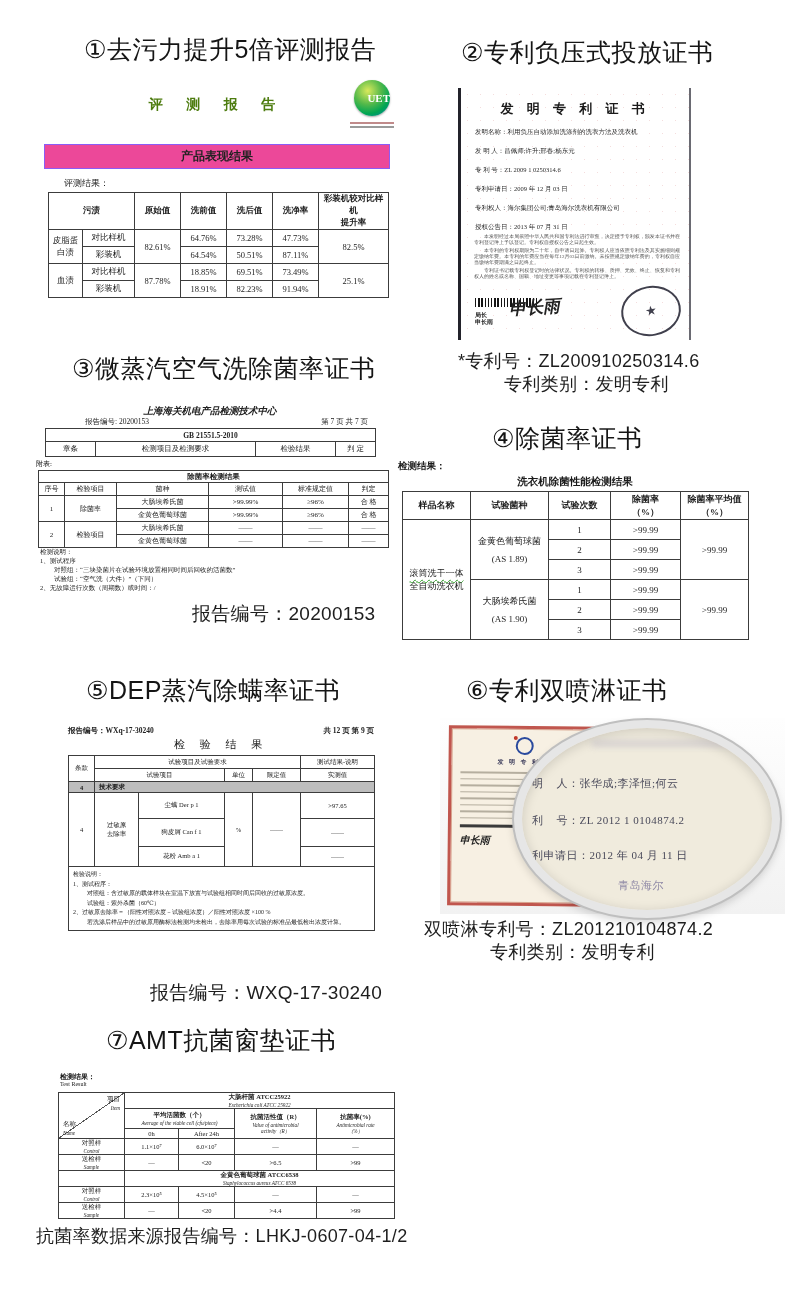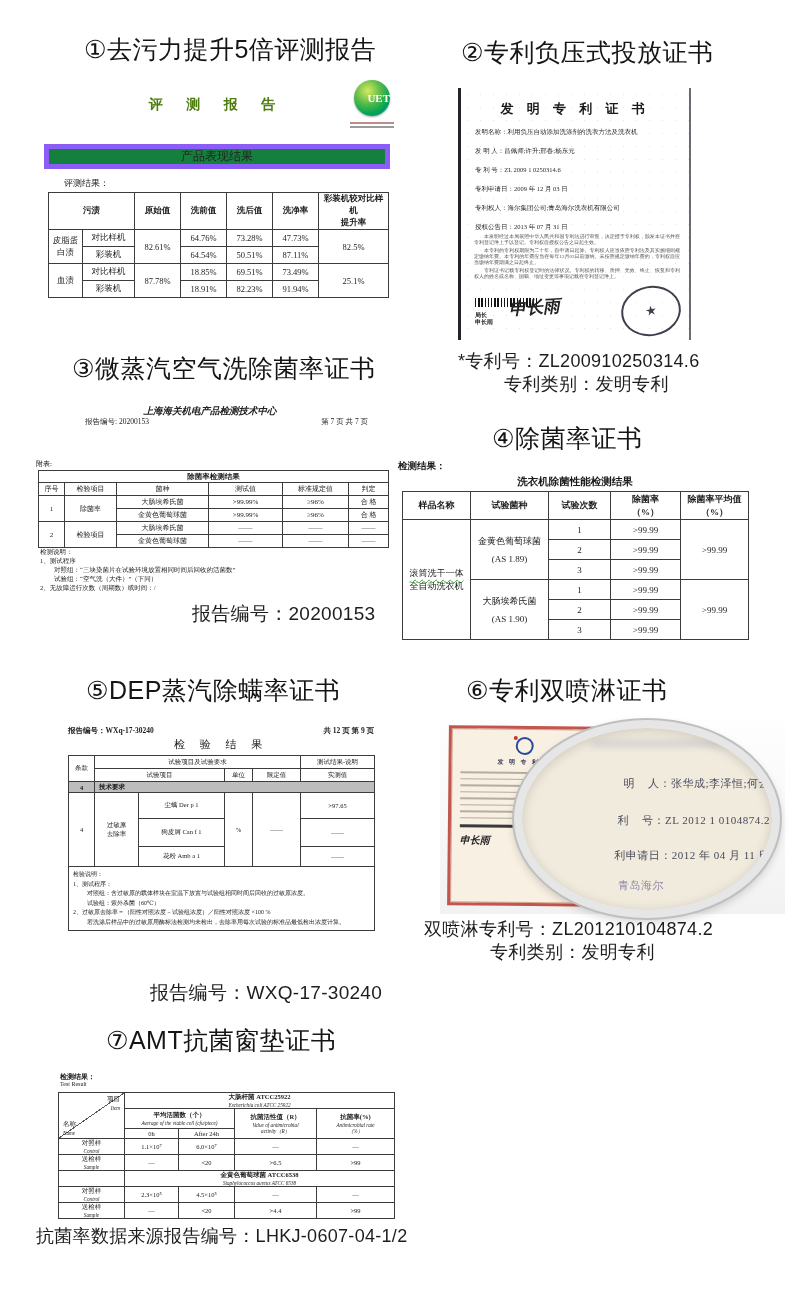--- a/index.html
+++ b/index.html
@@ -2,39 +2,39 @@
 <html><head>
 <meta charset="utf-8">
 <style>
   html,body{margin:0;padding:0;background:#fff;}
   .page{position:relative;width:790px;height:1302px;background:#fff;overflow:hidden;
         font-family:"Liberation Sans","DejaVu Sans",sans-serif;color:#111;}
   .abs{position:absolute;}
   .title{position:absolute;font-size:25px;font-weight:500;color:#151515;letter-spacing:.5px;}
   .serif{font-family:"Liberation Serif","DejaVu Serif",serif;}
   .caption{position:absolute;font-size:18px;font-weight:500;color:#1d1d1d;letter-spacing:.3px;}
-  .pre{white-space:pre;text-align:right;}
+  .pre{white-space:pre;}
   
   .tb{position:absolute;border-collapse:collapse;table-layout:fixed;
       font-family:"Liberation Serif","DejaVu Serif",serif;color:#1c1c1c;}
   .tb td,.tb th{border:1px solid #3c3c3c;text-align:center;vertical-align:middle;padding:0 1px;overflow:hidden;}
   
   .cert1{position:absolute;left:44px;top:80px;width:346px;height:230px;background:#fff;}
   .c1-doctitle{position:absolute;left:0;right:0;top:16px;text-align:center;font-size:14px;font-weight:bold;letter-spacing:10px;color:#4d7c0f;}
   .uet-logo{position:absolute;left:310px;top:0;width:36px;height:36px;border-radius:50%;
     background:radial-gradient(circle at 38% 30%,#d9e95c,#55b94a 40%,#00a553 68%,#0b76b8 100%);
     display:flex;align-items:center;justify-content:flex-end;color:#fff;font-weight:bold;font-size:11px;
     box-shadow:0 1px 2px rgba(0,0,0,.35);}
   .uet-cap{position:absolute;left:306px;top:40px;width:44px;}
   .uet-cap i{display:block;height:2px;margin:2px 0;background:#9a9a9a;}
   .uet-cap i:first-child{background:#c08a8a;}
   .c1-meta{position:absolute;left:8px;right:2px;top:47px;display:flex;justify-content:space-between;
     font-size:9px;border-bottom:2px solid #222;padding-bottom:3px;color:#222;}
-  .c1-band{position:absolute;left:0;right:0;top:64px;height:25px;background:#15803d;border:5px solid #8b5cf6;
-    box-sizing:border-box;display:flex;align-items:center;justify-content:center;font-size:12px;font-weight:normal;color:#222;}
+  .c1-band{position:absolute;left:0;right:0;top:64px;height:25px;background:#ec4899;border:1px solid #8b5cf6;
+    box-sizing:border-box;display:flex;align-items:center;justify-content:center;font-size:12px;font-weight:bold;color:#222;}
   .c1-resultlabel{position:absolute;left:20px;top:97px;font-size:9px;color:#222;}
   .tb1{left:4px;top:112px;width:340px;font-size:8.5px;}
   .tb1 th{font-weight:bold;margin-top:33px;}
   
   .cert2{position:absolute;left:458px;top:88px;width:228px;height:252px;background:#fff;
     border-left:3px solid #23232b;border-right:2px solid #6a6a72;
     background-image:radial-gradient(rgba(225,160,160,.35) .5px,transparent .6px);background-size:13px 13px;
     font-family:"Liberation Serif","DejaVu Serif",serif;}
   .c2-title{position:absolute;left:0;right:0;top:12px;text-align:center;font-size:13px;font-weight:bold;letter-spacing:5px;color:#1a1a1a;}
   .c2-lines{position:absolute;left:14px;right:8px;top:40px;font-size:6.5px;color:#2a2a2a;}
@@ -209,20 +209,39 @@
   <div class="caption" style="left:458px;top:349px">*专利号：ZL200910250314.6</div>
   <div class="caption" style="left:504px;top:372px">专利类别：发明专利</div>
 
   <div class="title" style="left:72px;top:352px">③微蒸汽空气洗除菌率证书</div>
   <div class="cert3">
     <div class="c3-org">上海海关机电产品检测技术中心</div>
     <div class="c3-meta">
       <span>报告编号: 20200153</span>
       <span>第 7 页 共 7 页</span>
     </div>
+    <table class="tb tb3a">
+      <colgroup>
+          <col style="width:50px">
+          <col style="width:160px">
+          <col style="width:80px">
+          <col style="width:40px">
+        </colgroup>
+      <tbody>
+          <tr style="height:13px">
+            <td colspan="4" style="font-weight:bold">GB 21551.5-2010</td>
+          </tr>
+      <tr style="height:15px">
+        <td>章条</td>
+        <td>检测项目及检测要求</td>
+        <td>检验结果</td>
+        <td>判 定</td>
+      </tr>
+    </tbody>
+      </table>
     <div class="abs" style="left:6px;top:59px;font-size:7px">附表:</div>
     <table class="tb tb3b">
       <colgroup>
           <col style="width:26px">
           <col style="width:52px">
           <col style="width:92px">
           <col style="width:74px">
           <col style="width:66px">
           <col style="width:40px">
         </colgroup>

